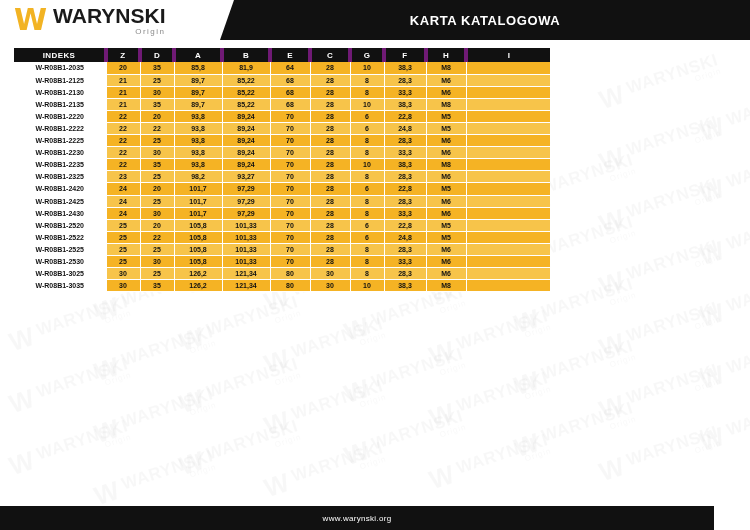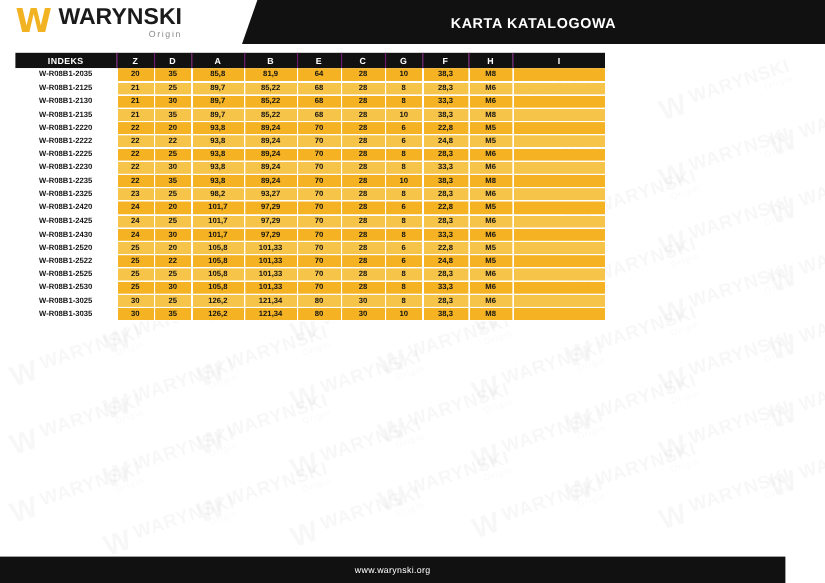--- a/index.html
+++ b/index.html
@@ -126,21 +126,21 @@
     width: 536px;
     table-layout: fixed;
   }
   thead th {
     background: #111111;
     color: #ffffff;
     font-size: 8px;
     font-weight: 700;
     height: 14px;
     letter-spacing: 0.4px;
-    border-right: 1px solid #701a75;
+    border-right: 4px solid #701a75;
     text-align: center;
   }
   thead th:last-child { border-right: none; }
   thead th.idx { text-align: center; }
 
   tbody td {
     height: 12.1px;
     font-size: 7px;
     font-weight: 700;
     text-align: center;

